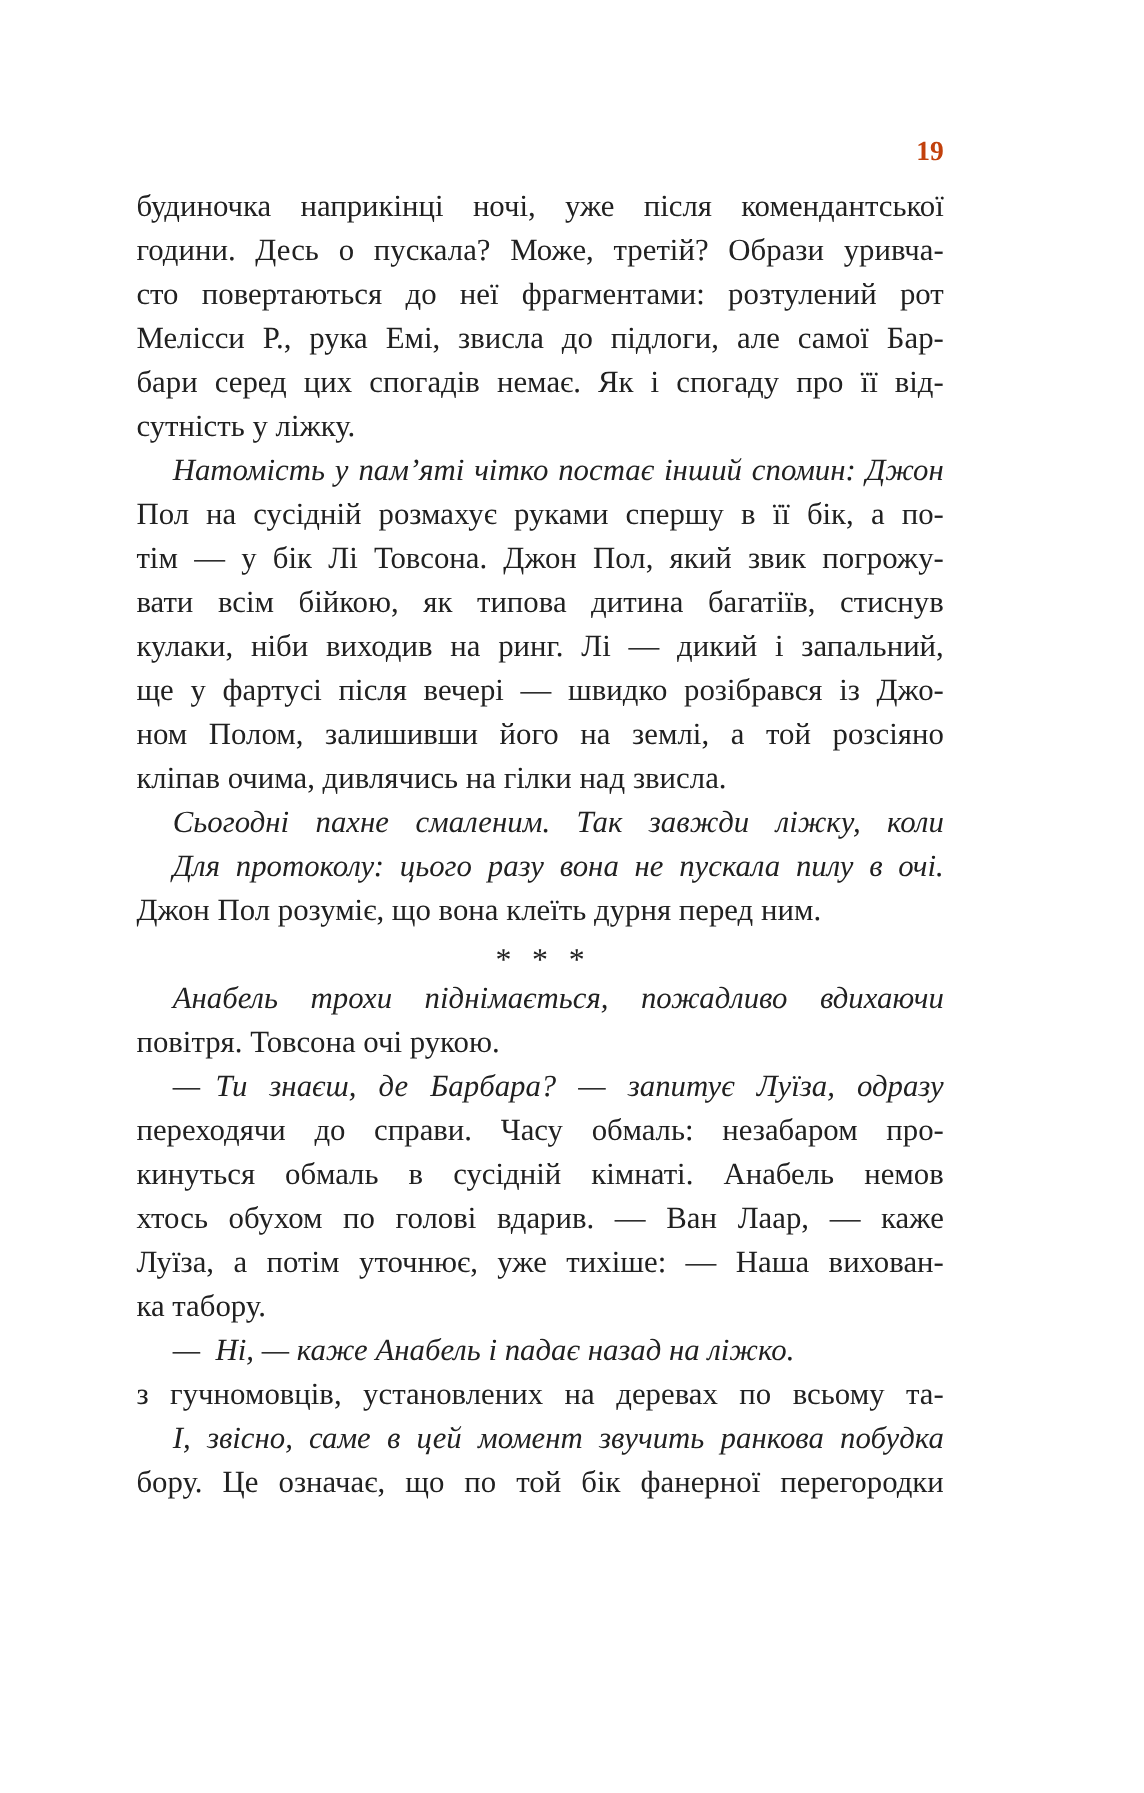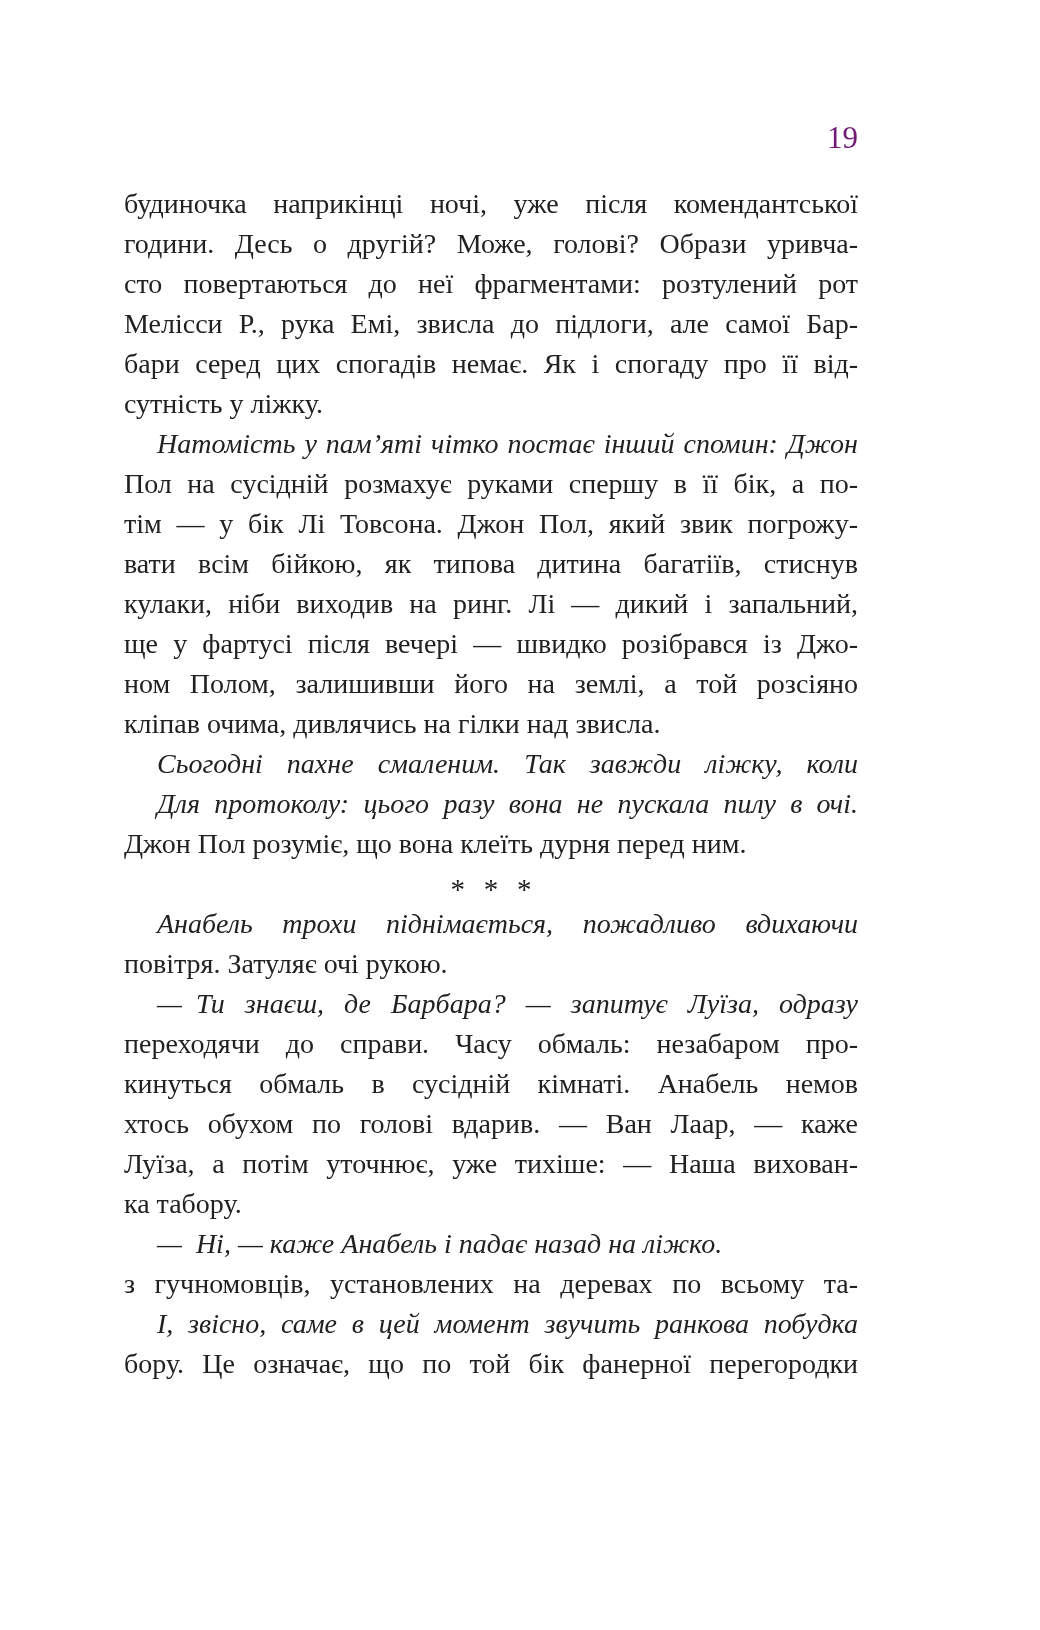--- a/index.html
+++ b/index.html
@@ -13,28 +13,29 @@
     height: 1630px;
     background: #ffffff;
     font-family: "Liberation Serif", "DejaVu Serif", serif;
     color: #212121;
     overflow: hidden;
   }
   .pagenum {
     position: absolute;
     top: 122px;
     right: 182px;
-    font-size: 31px;
+    font-size: 25px;
     line-height: 32px;
-    color: #701a75;
+    color: #c2410c;
+    font-weight: bold;
   }
   .textblock {
     position: absolute;
     left: 124px;
-    top: 184px;
+    top: 168px;
     width: 734px;
     font-size: 28px;
   }
   .line {
     line-height: 40px;
     text-align: justify;
     text-align-last: justify;
     white-space: normal;
   }
   .line.last {
@@ -55,39 +56,39 @@
   .it {
   }
 </style>
 </head>
 <body>
 
 <div class="page">
   <div class="pagenum">19</div>
   <div class="textblock">
       <div class="line">будиночка наприкінці ночі, уже після комендантської</div>
-      <div class="line">години. Десь о другій? Може, голові? Образи уривча-</div>
+      <div class="line">години. Десь о пускала? Може, третій? Образи уривча-</div>
       <div class="line">сто повертаються до неї фрагментами: розтулений рот</div>
       <div class="line">Мелісси Р., рука Емі, звисла до підлоги, але самої Бар-</div>
       <div class="line">бари серед цих спогадів немає. Як і спогаду про її від-</div>
       <div class="line last">сутність у ліжку.</div>
       <div class="line indent">Натомість у пам’яті чітко постає інший спомин: Джон</div>
       <div class="line">Пол на сусідній розмахує руками спершу в її бік, а по-</div>
       <div class="line">тім — у бік Лі Товсона. Джон Пол, який звик погрожу-</div>
       <div class="line">вати всім бійкою, як типова дитина багатіїв, стиснув</div>
       <div class="line">кулаки, ніби виходив на ринг. Лі — дикий і запальний,</div>
       <div class="line">ще у фартусі після вечері — швидко розібрався із Джо-</div>
       <div class="line">ном Полом, залишивши його на землі, а той розсіяно</div>
       <div class="line last">кліпав очима, дивлячись на гілки над звисла.</div>
       <div class="line indent">Сьогодні пахне смаленим. Так завжди ліжку, коли</div>
       <div class="line indent">Для протоколу: цього разу вона не пускала пилу в очі.</div>
       <div class="line last">Джон Пол розуміє, що вона клеїть дурня перед ним.</div>
       <div class="sep">* * *</div>
       <div class="line indent">Анабель трохи піднімається, пожадливо вдихаючи</div>
-      <div class="line last">повітря. Затуляє очі рукою.</div>
+      <div class="line last">повітря. Товсона очі рукою.</div>
       <div class="line indent">— Ти знаєш, де Барбара? — запитує Луїза, одразу</div>
       <div class="line">переходячи до справи. Часу обмаль: незабаром про-</div>
       <div class="line">кинуться обмаль в сусідній кімнаті. Анабель немов</div>
       <div class="line"><span>хтось обухом по голові вдарив. — Ван </span><span class="it">Лаар</span><span>, — каже</span></div>
       <div class="line">Луїза, а потім уточнює, уже тихіше: — Наша вихован-</div>
       <div class="line last">ка табору.</div>
       <div class="line indent last">— Ні, — каже Анабель і падає назад на ліжко.</div>
       <div class="line">з гучномовців, установлених на деревах по всьому та-</div>
       <div class="line indent">І, звісно, саме в цей момент звучить ранкова побудка</div>
       <div class="line">бору. Це означає, що по той бік фанерної перегородки</div>

